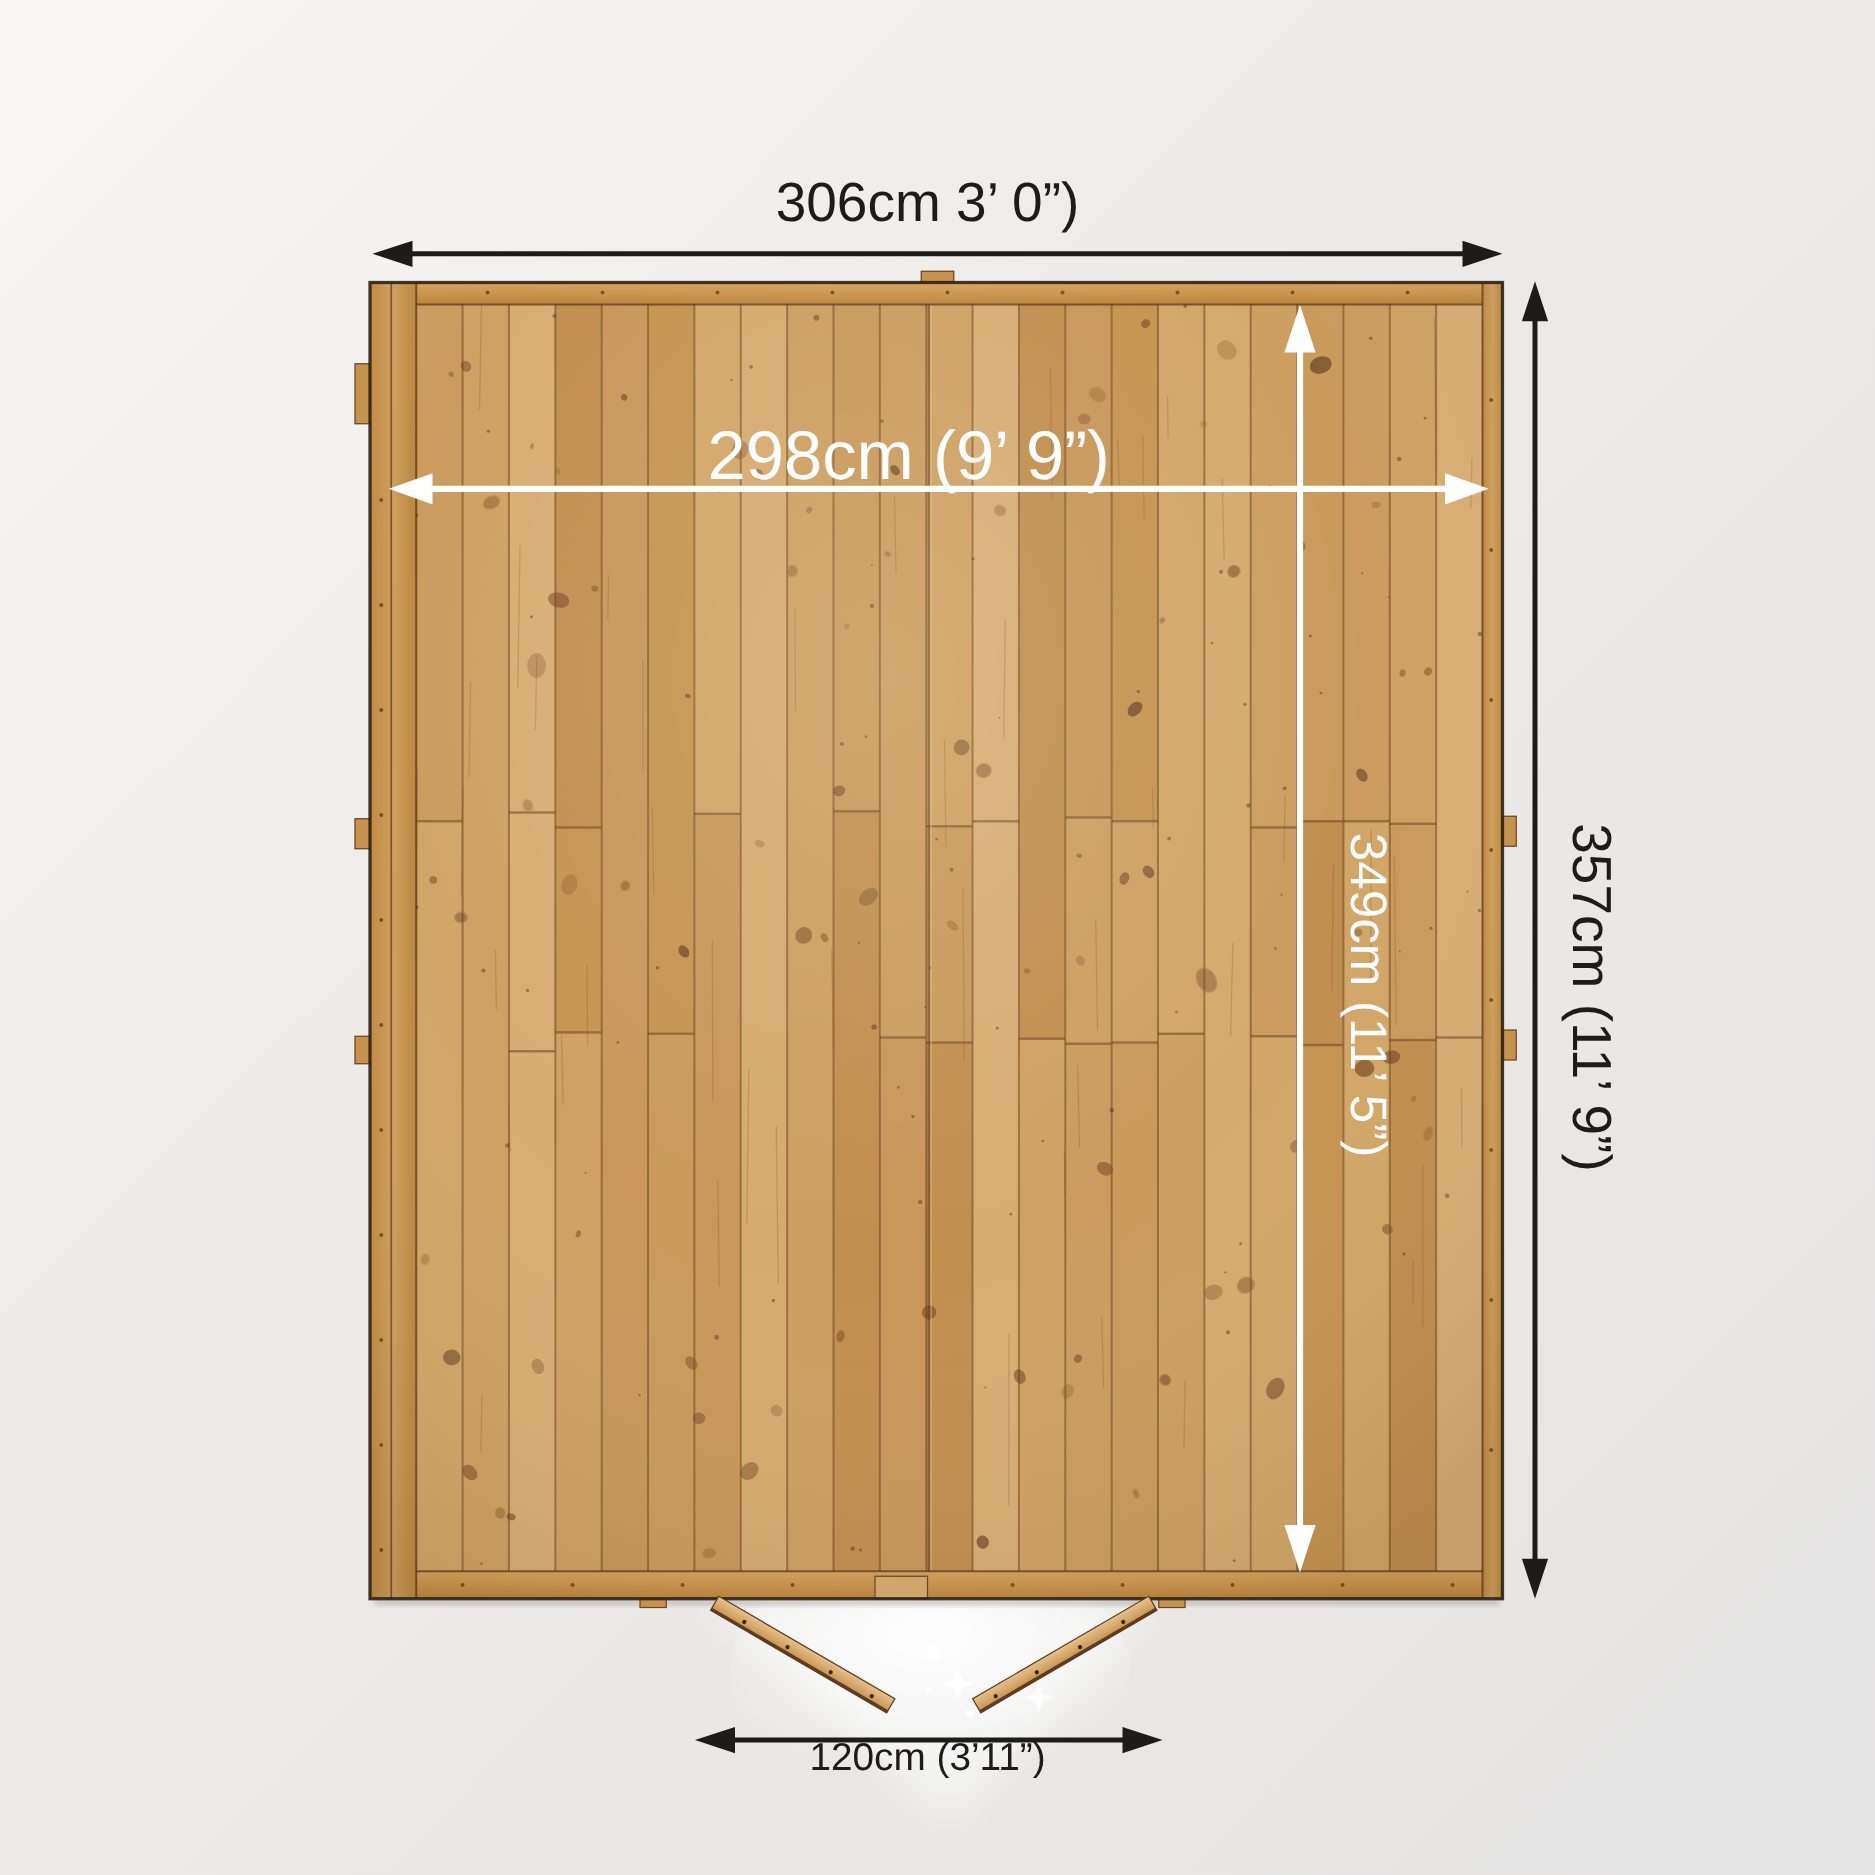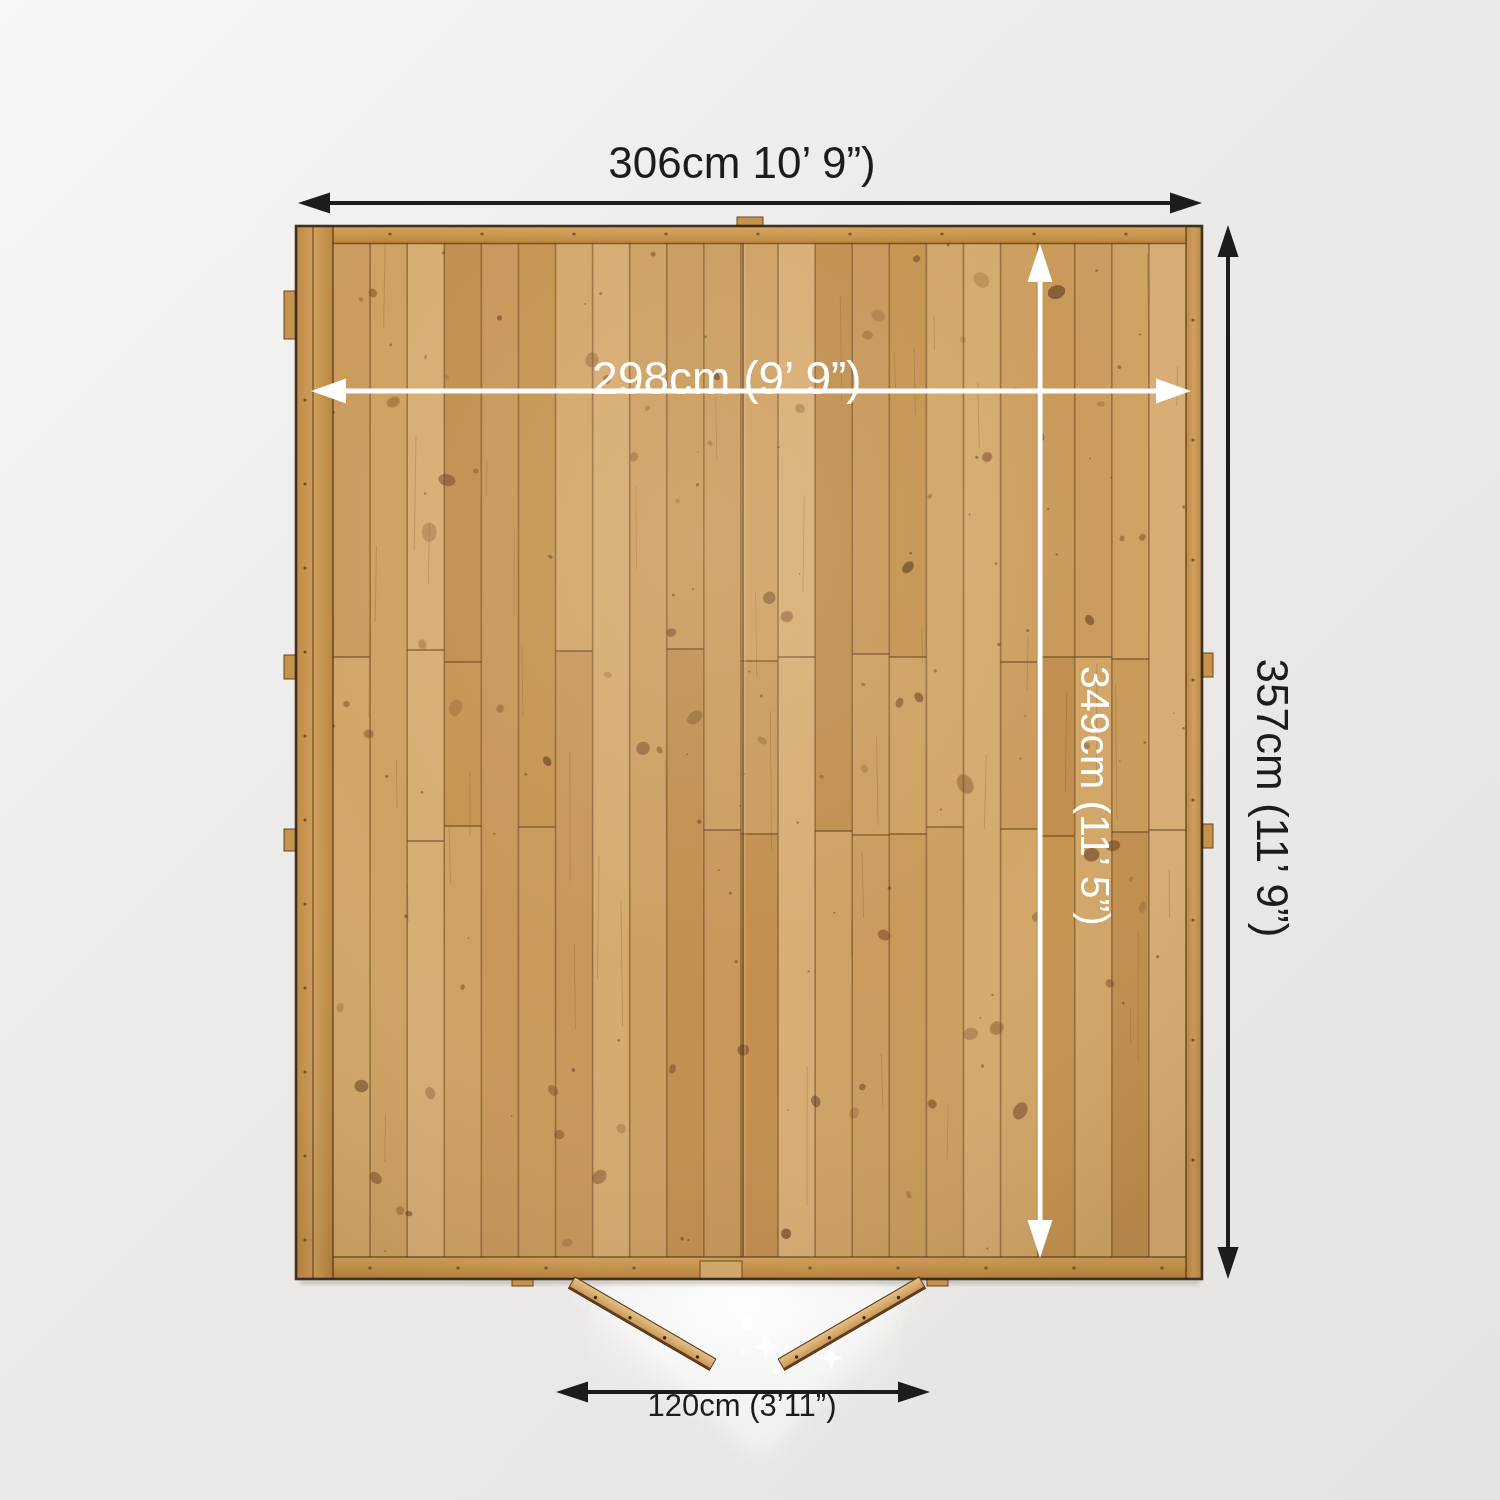--- a/index.html
+++ b/index.html
@@ -9,21 +9,21 @@
     background:linear-gradient(135deg,#f8f7f5 0%,#eceBe9 40%,#e8e7e6 75%,#e5e4e4 100%);
   }
   .stage svg{position:absolute;left:0;top:0;}
   .dim-label{
     position:absolute;color:#1d1c1a;white-space:nowrap;
     font-family:"Liberation Sans","DejaVu Sans",sans-serif;
     letter-spacing:0px;line-height:1;
   }
   .dim-label.white{color:#ffffff;}
   .lbl-top{left:742px;top:141px;font-size:44px;transform:translateX(-50%);}
-  .lbl-int-w{left:727px;top:355px;font-size:46px;transform:translateX(-50%);}
+  .lbl-int-w{left:727px;top:337px;font-size:55px;transform:translateX(-50%);}
   .lbl-int-d{left:1094px;top:796px;font-size:41px;transform:translate(-50%,-50%) rotate(90deg);}
   .lbl-ext-d{left:1272px;top:798px;font-size:44px;transform:translate(-50%,-50%) rotate(90deg);}
   .lbl-door{left:742px;top:1390px;font-size:31px;transform:translateX(-50%);}
 </style>
 </head>
 <body>
 
 <div class="stage">
 
   <svg width="1500" height="1500" viewBox="0 0 1500 1500">
@@ -494,18 +494,18 @@
       <polygon points="311,391 346,378.5 346,403.5" stroke="none"></polygon>
       <polygon points="1191,391 1156,378.5 1156,403.5" stroke="none"></polygon>
     </g>
     <g stroke="#ffffff" fill="#ffffff">
       <line x1="1040" y1="252" x2="1040" y2="1250" stroke-width="5"></line>
       <polygon points="1040,244 1027.5,282 1052.5,282" stroke="none"></polygon>
       <polygon points="1040,1258 1027.5,1220 1052.5,1220" stroke="none"></polygon>
     </g>
   </svg>
 
-  <div class="dim-label lbl-top">306cm 10’ 9”)</div>
+  <div class="dim-label lbl-top">306cm 3’ 0”)</div>
   <div class="dim-label white lbl-int-w">298cm (9’ 9”)</div>
   <div class="dim-label white lbl-int-d">349cm (11’ 5”)</div>
   <div class="dim-label lbl-ext-d">357cm (11’ 9”)</div>
   <div class="dim-label lbl-door">120cm (3’11”)</div>
 </div>
 
 </body></html>

